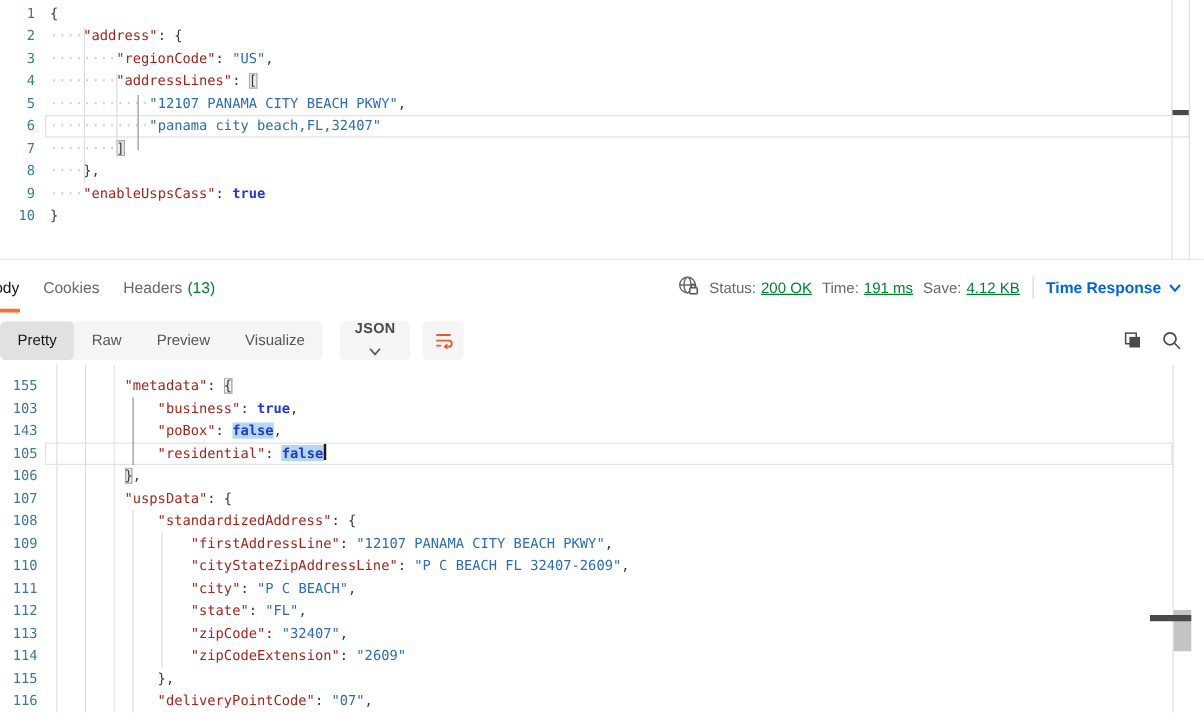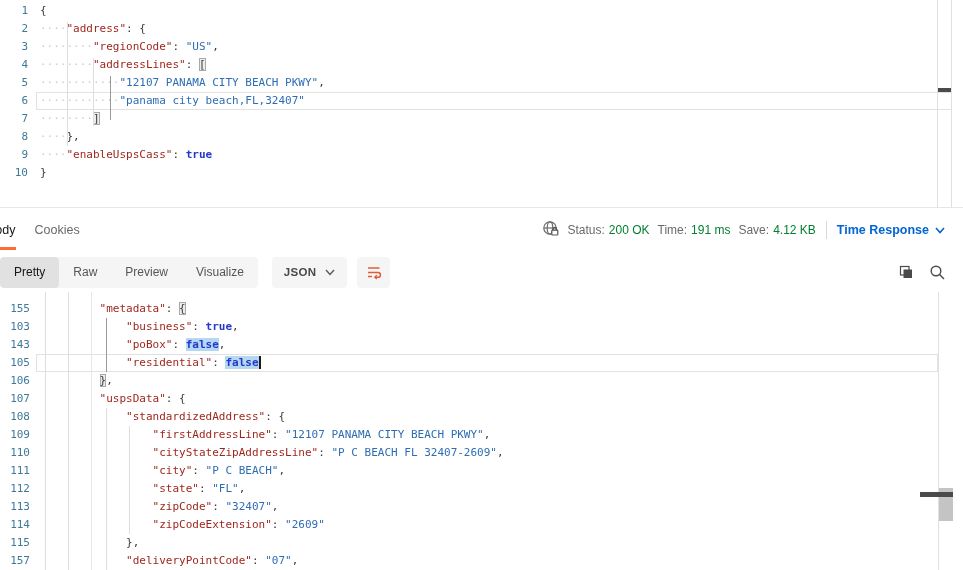--- a/index.html
+++ b/index.html
@@ -38,31 +38,31 @@
   .tabbar { position:absolute; left:0; top:207px; width:963px; height:45px; border-top:1px solid #e6e6e6;
             display:flex; align-items:center; }
   .tabs { display:flex; align-items:center; gap:19px; height:100%; }
   .tab { position:relative; height:100%; display:flex; align-items:center; font-size:12.5px; color:#696969; cursor:pointer; }
   .tab.first { margin-left:-13px; }
   .tab.active { color:#151515; font-weight:500; }
   .tab.active::after { content:""; position:absolute; left:0; right:0; bottom:2px; height:3px; background:#ff6c37; }
   .tab .count { color:#007f31; margin-left:4px; }
   .meta { margin-left:auto; display:flex; align-items:center; gap:8px; font-size:12px; color:#696969; padding-right:18px; }
   .meta .grp { display:flex; align-items:center; gap:4px; white-space:nowrap; }
-  .meta .val { color:#007f31; font-weight:500; }
+  .meta .val { color:#007f31; font-weight:500;text-decoration:underline; }
   .meta .vdiv { width:1px; height:18px; background:#d9d9d9; margin:0 2px; }
   .save { display:flex; align-items:center; gap:6px; color:#0265d2; font-weight:bold; font-size:12.5px; cursor:pointer; }
 
   
   .toolbar { position:absolute; left:0; top:252px; width:963px; height:40px; display:flex; align-items:center; }
   .seg { display:flex; align-items:stretch; background:#f5f5f5; border-radius:4px; height:31px; overflow:hidden; }
   .seg .opt { display:flex; align-items:center; padding:0 14px; font-size:12px; color:#565656; cursor:pointer; }
   .seg .opt.active { background:#e1e1e1; color:#161616; border-radius:4px; }
   .dd { margin-left:14px; height:31px; background:#f5f5f5; border-radius:4px; padding:0 12px; display:flex; align-items:center; gap:9px;
-        font-size:11.5px; font-weight:bold; color:#494949; letter-spacing:.3px; cursor:pointer; }
+        font-size:11.5px; font-weight:bold; color:#494949; letter-spacing:.3px; cursor:pointer;flex-direction:column; }
   .iconbtn { margin-left:10px; width:33px; height:31px; background:#f5f5f5; border-radius:4px; display:flex; align-items:center; justify-content:center; cursor:pointer; }
   .tool-right { margin-left:auto; display:flex; align-items:center; gap:15px; padding-right:17px; }
   .tool-right .ibtn { cursor:pointer; display:flex; align-items:center; }
 
   
   .response-pane { position:absolute; left:0; top:292px; width:963px; height:278px; overflow:hidden; }
   .response-pane .editor { padding-top:8px; }
   .thumb { position:absolute; background:#c4c4c4; }
   .dash { position:absolute; background:#4a4a4a; }
 </style>
@@ -93,20 +93,24 @@
   </section>
 
   <div class="tabbar">
     <div class="tabs">
       <div class="tab first active">
           <span>Body</span>
         </div>
       <div class="tab">
           <span>Cookies</span>
         </div>
+      <div class="tab">
+          <span>Headers</span>
+          <span class="count">(13)</span>
+        </div>
     </div>
     <div class="meta">
       <span class="ibtn">
         <svg width="17" height="17" viewBox="0 0 17 17" fill="none" stroke="#6b6b6b" stroke-width="1.2">
           <circle cx="8" cy="8" r="6.2"></circle>
           <ellipse cx="8" cy="8" rx="2.8" ry="6.2"></ellipse>
           <line x1="1.8" y1="8" x2="14.2" y2="8"></line>
           <rect x="9.8" y="10.2" width="6" height="4.8" rx="0.8" fill="#fff" stroke="#555"></rect>
           <path d="M11 10.2 v-1 a1.8 1.8 0 0 1 3.6 0 v1" fill="none" stroke="#555"></path>
         </svg>
@@ -179,21 +183,21 @@
         <div class="code-line"><span class="gutter">106</span><span class="code"><span class="ws">         </span><span class="tk-pb">}</span><span class="tk-p">,</span></span></div>
         <div class="code-line"><span class="gutter">107</span><span class="code"><span class="ws">         </span><span class="tk-k">"uspsData"</span><span class="tk-p">: {</span></span></div>
         <div class="code-line"><span class="gutter">108</span><span class="code"><span class="ws">             </span><span class="tk-k">"standardizedAddress"</span><span class="tk-p">: {</span></span></div>
         <div class="code-line"><span class="gutter">109</span><span class="code"><span class="ws">                 </span><span class="tk-k">"firstAddressLine"</span><span class="tk-p">: </span><span class="tk-s">"12107 PANAMA CITY BEACH PKWY"</span><span class="tk-p">,</span></span></div>
         <div class="code-line"><span class="gutter">110</span><span class="code"><span class="ws">                 </span><span class="tk-k">"cityStateZipAddressLine"</span><span class="tk-p">: </span><span class="tk-s">"P C BEACH FL 32407-2609"</span><span class="tk-p">,</span></span></div>
         <div class="code-line"><span class="gutter">111</span><span class="code"><span class="ws">                 </span><span class="tk-k">"city"</span><span class="tk-p">: </span><span class="tk-s">"P C BEACH"</span><span class="tk-p">,</span></span></div>
         <div class="code-line"><span class="gutter">112</span><span class="code"><span class="ws">                 </span><span class="tk-k">"state"</span><span class="tk-p">: </span><span class="tk-s">"FL"</span><span class="tk-p">,</span></span></div>
         <div class="code-line"><span class="gutter">113</span><span class="code"><span class="ws">                 </span><span class="tk-k">"zipCode"</span><span class="tk-p">: </span><span class="tk-s">"32407"</span><span class="tk-p">,</span></span></div>
         <div class="code-line"><span class="gutter">114</span><span class="code"><span class="ws">                 </span><span class="tk-k">"zipCodeExtension"</span><span class="tk-p">: </span><span class="tk-s">"2609"</span></span></div>
         <div class="code-line"><span class="gutter">115</span><span class="code"><span class="ws">             </span><span class="tk-p">},</span></span></div>
-        <div class="code-line"><span class="gutter">157</span><span class="code"><span class="ws">             </span><span class="tk-k">"deliveryPointCode"</span><span class="tk-p">: </span><span class="tk-s">"07"</span><span class="tk-p">,</span></span></div>
+        <div class="code-line"><span class="gutter">116</span><span class="code"><span class="ws">             </span><span class="tk-k">"deliveryPointCode"</span><span class="tk-p">: </span><span class="tk-s">"07"</span><span class="tk-p">,</span></span></div>
       </div>
     <div class="guide" style="left:45px;  top:0; height:278px;"></div>
     <div class="guide" style="left:68px;  top:0; height:278px;"></div>
     <div class="guide faint" style="left:91px;  top:0; height:278px;"></div>
     <div class="guide dark" style="left:106px; top:26px;  height:54px;"></div>
     <div class="guide" style="left:106px; top:116px; height:162px;"></div>
     <div class="guide" style="left:129px; top:134px; height:108px;"></div>
     <div class="scroll-line" style="left:938px; top:0; height:278px;"></div>
     <div class="thumb" style="left:939px; top:196px; width:14px; height:33px;"></div>
     <div class="dash" style="left:920px; top:200px; width:33px; height:5px;"></div>

